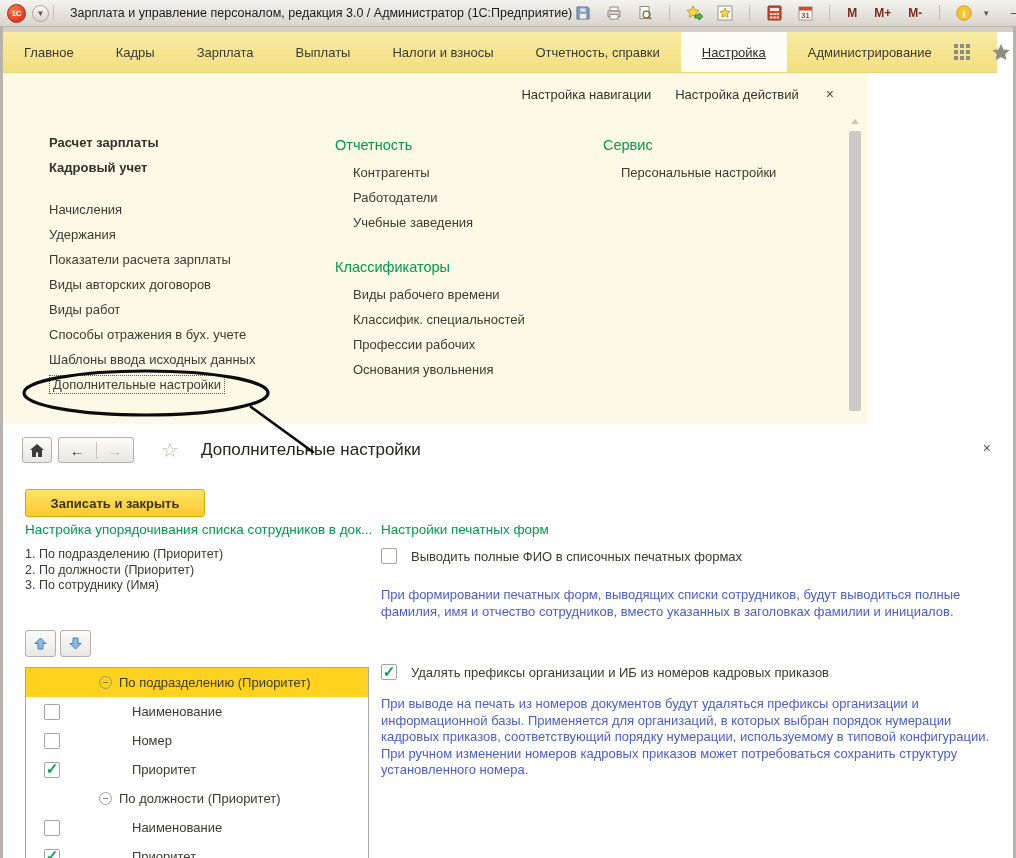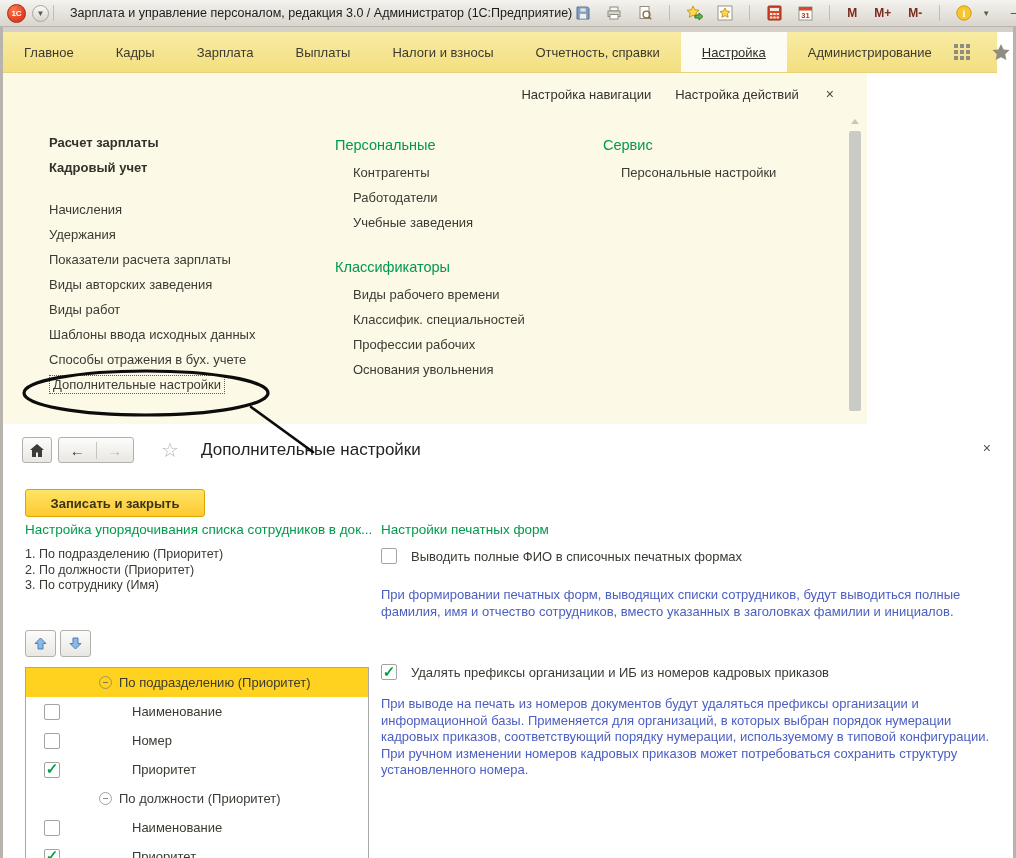--- a/index.html
+++ b/index.html
@@ -284,31 +284,31 @@
     <span class="nav-close" data-interactable="true">×</span>
   </div>
 
   <div class="nav-col" style="left:46px;top:58px;" data-interactable="false">
     <div class="nav-line nav-group" data-interactable="true">Расчет зарплаты</div>
     <div class="nav-line nav-group" data-interactable="true">Кадровый учет</div>
     <div class="nav-gap" data-interactable="false"></div>
     <div class="nav-line" data-interactable="true">Начисления</div>
     <div class="nav-line" data-interactable="true">Удержания</div>
     <div class="nav-line" data-interactable="true">Показатели расчета зарплаты</div>
-    <div class="nav-line" data-interactable="true">Виды авторских заведения</div>
+    <div class="nav-line" data-interactable="true">Виды авторских договоров</div>
     <div class="nav-line" data-interactable="true">Виды работ</div>
+    <div class="nav-line" data-interactable="true">Способы отражения в бух. учете</div>
     <div class="nav-line" data-interactable="true">Шаблоны ввода исходных данных</div>
-    <div class="nav-line" data-interactable="true">Способы отражения в бух. учете</div>
     <div class="nav-line" data-interactable="true">
         <span class="dotted-focus" data-interactable="true">Дополнительные настройки</span>
       </div>
   </div>
 
   <div class="nav-col" style="left:332px;top:58px;" data-interactable="false">
-    <div class="green-head" data-interactable="false">Персональные</div>
+    <div class="green-head" data-interactable="false">Отчетность</div>
     <div class="nav-line nav-sub" data-interactable="true">Контрагенты</div>
     <div class="nav-line nav-sub" data-interactable="true">Работодатели</div>
     <div class="nav-line nav-sub" data-interactable="true">Учебные заведения</div>
     <div class="nav-gap" data-interactable="false"></div>
     <div class="green-head" data-interactable="false">Классификаторы</div>
     <div class="nav-line nav-sub" data-interactable="true">Виды рабочего времени</div>
     <div class="nav-line nav-sub" data-interactable="true">Классифик. специальностей</div>
     <div class="nav-line nav-sub" data-interactable="true">Профессии рабочих</div>
     <div class="nav-line nav-sub" data-interactable="true">Основания увольнения</div>
   </div>

